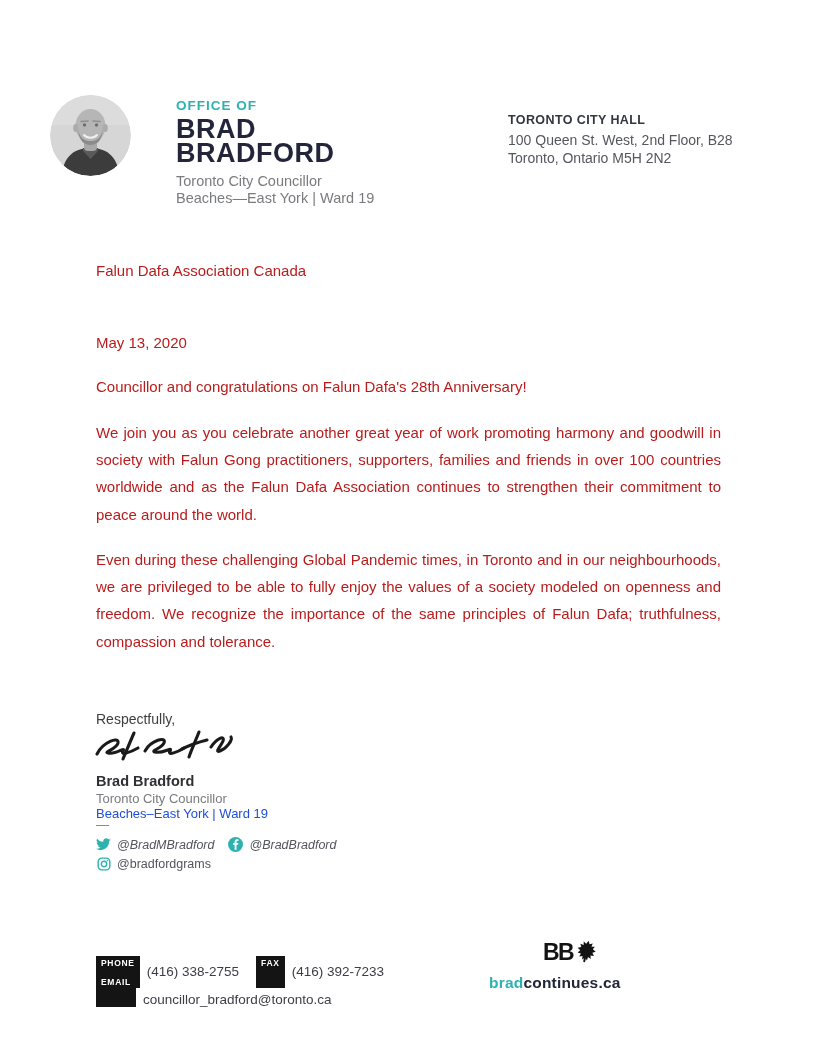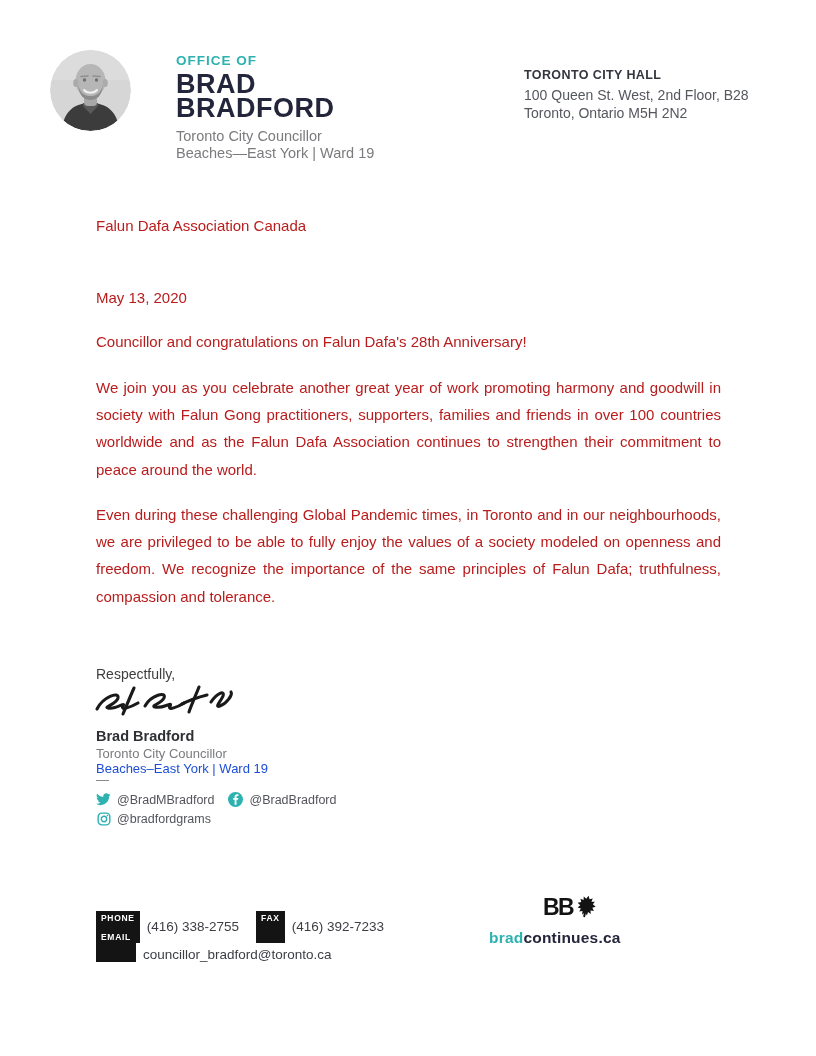--- a/index.html
+++ b/index.html
@@ -2,30 +2,30 @@
 <html><head>
 <meta charset="utf-8">
 <style>
   * { margin:0; padding:0; box-sizing:border-box; }
   html,body { background:#ffffff; }
   .page {
     position:relative; width:816px; height:1056px; margin:0 auto;
     background:#ffffff; font-family:"Liberation Sans", sans-serif;
     overflow:hidden;
   }
-  .abs { position:absolute; }
+  .abs { position:absolute;margin-top:45px; }
 
   
   .photo { left:50px; top:50px; width:81px; height:81px; border-radius:50%; overflow:hidden; }
   .brand { left:176px; top:53px; }
   .office-of { color:#2EB2B0; font-weight:bold; font-size:13.5px; letter-spacing:1px; }
   .brand-name { font-size:27px; font-weight:800; color:#23263A; line-height:24px; letter-spacing:0.5px; margin-top:4px; }
   .brand-sub { margin-top:8px; font-size:14.5px; color:#7A7B7E; line-height:17px; }
 
-  .cityhall { left:524px; top:68px; }
+  .cityhall { left:508px; top:68px; }
   .cityhall-building { font-size:12.5px; font-weight:bold; color:#33353F; letter-spacing:0.4px; }
   .cityhall-line { font-size:14px; color:#55575E; line-height:18px; }
   .cityhall-line.first { margin-top:4px; }
 
   
   .body-text { font-size:15px; color:#b91c1c; }
   .recipient { left:96px; top:217px; }
   .date      { left:96px; top:289px; }
   .greeting  { left:96px; top:333px; }
   .para { left:96px; width:625px; text-align:justify; line-height:27.2px; }
@@ -35,21 +35,21 @@
   
   .closing   { left:96px; top:666px; font-size:14px; color:#3E3E3E; }
   .sig-svg   { left:93px; top:680px; }
   .sig-name  { left:96px; top:728px; font-size:14.5px; font-weight:bold; color:#2E3033; }
   .sig-title { left:96px; top:746px; font-size:13px; color:#7A7B7E; }
   .sig-ward  { left:96px; top:761px; font-size:13px; color:#1d4ed8; }
   .sig-dash  { left:96px; top:772px; font-size:13px; color:#7A7B7E; }
 
   
   .social-row { left:96px; display:flex; align-items:center; gap:6px; font-size:12.5px; color:#53555C; }
-  .social-row1 { top:792px; }
+  .social-row1 { top:792px;font-style:italic; }
   .social-row2 { top:811px; }
   .social-handle { margin-right:8px; }
   .icon-16 { width:15px; height:15px; display:inline-flex; align-items:center; justify-content:center; }
 
   
   .footer-row { left:96px; display:flex; align-items:center; gap:7px; font-size:13.5px; color:#3C3E44; }
   .footer-row1 { top:911px; }
   .footer-row2 { top:930px;align-items:flex-end; }
   .badge {
     display:inline-block; background:#141414; color:#ffffff;

